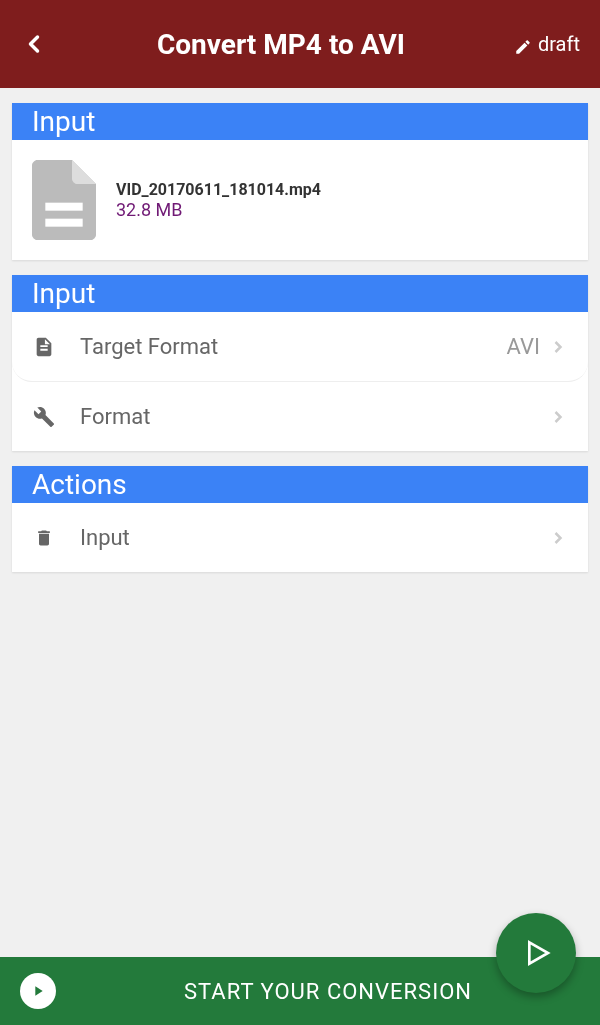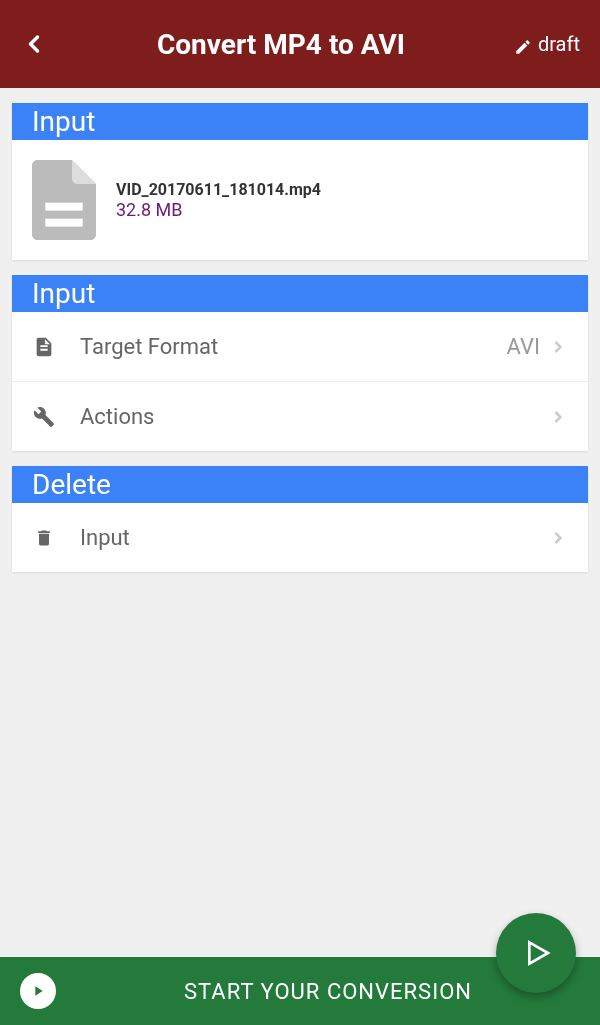--- a/index.html
+++ b/index.html
@@ -81,20 +81,21 @@
     .file-size {
       font-size: 18px;
       color: #701a75;
     }
     .list-item {
       display: flex;
       align-items: center;
       padding: 22px 20px;
       border-bottom: 1px solid #eee;
       cursor: pointer;
+      border-radius: 20px;
     }
     .list-item:last-child {
       border-bottom: none;
     }
     .list-icon {
       width: 24px;
       height: 24px;
       margin-right: 24px;
       flex-shrink: 0;
       display: flex;
@@ -210,29 +211,29 @@
       <svg class="chevron" width="20" height="20" viewBox="0 0 24 24" fill="none" stroke="#ccc" stroke-width="3">
         <polyline points="9 18 15 12 9 6"></polyline>
       </svg>
     </div>
     <div class="list-item">
       <div class="list-icon">
         <svg width="22" height="22" viewBox="0 0 24 24" fill="#666">
           <path d="M22.7 19l-9.1-9.1c.9-2.3.4-5-1.5-6.9-2-2-5-2.4-7.4-1.3L9 6 6 9 1.6 4.7C.4 7.1.9 10.1 2.9 12.1c1.9 1.9 4.6 2.4 6.9 1.5l9.1 9.1c.4.4 1 .4 1.4 0l2.3-2.3c.5-.4.5-1.1.1-1.4z"></path>
         </svg>
       </div>
-      <div class="list-label">Actions</div>
+      <div class="list-label">Format</div>
       <svg class="chevron" width="20" height="20" viewBox="0 0 24 24" fill="none" stroke="#ccc" stroke-width="3">
         <polyline points="9 18 15 12 9 6"></polyline>
       </svg>
     </div>
   </div>
 
   <div class="section">
-    <div class="section-header">Delete</div>
+    <div class="section-header">Actions</div>
     <div class="list-item">
       <div class="list-icon">
         <svg width="20" height="20" viewBox="0 0 24 24" fill="#666">
           <path d="M6 19c0 1.1.9 2 2 2h8c1.1 0 2-.9 2-2V7H6v12zM19 4h-3.5l-1-1h-5l-1 1H5v2h14V4z"></path>
         </svg>
       </div>
       <div class="list-label">Input</div>
       <svg class="chevron" width="20" height="20" viewBox="0 0 24 24" fill="none" stroke="#ccc" stroke-width="3">
         <polyline points="9 18 15 12 9 6"></polyline>
       </svg>

